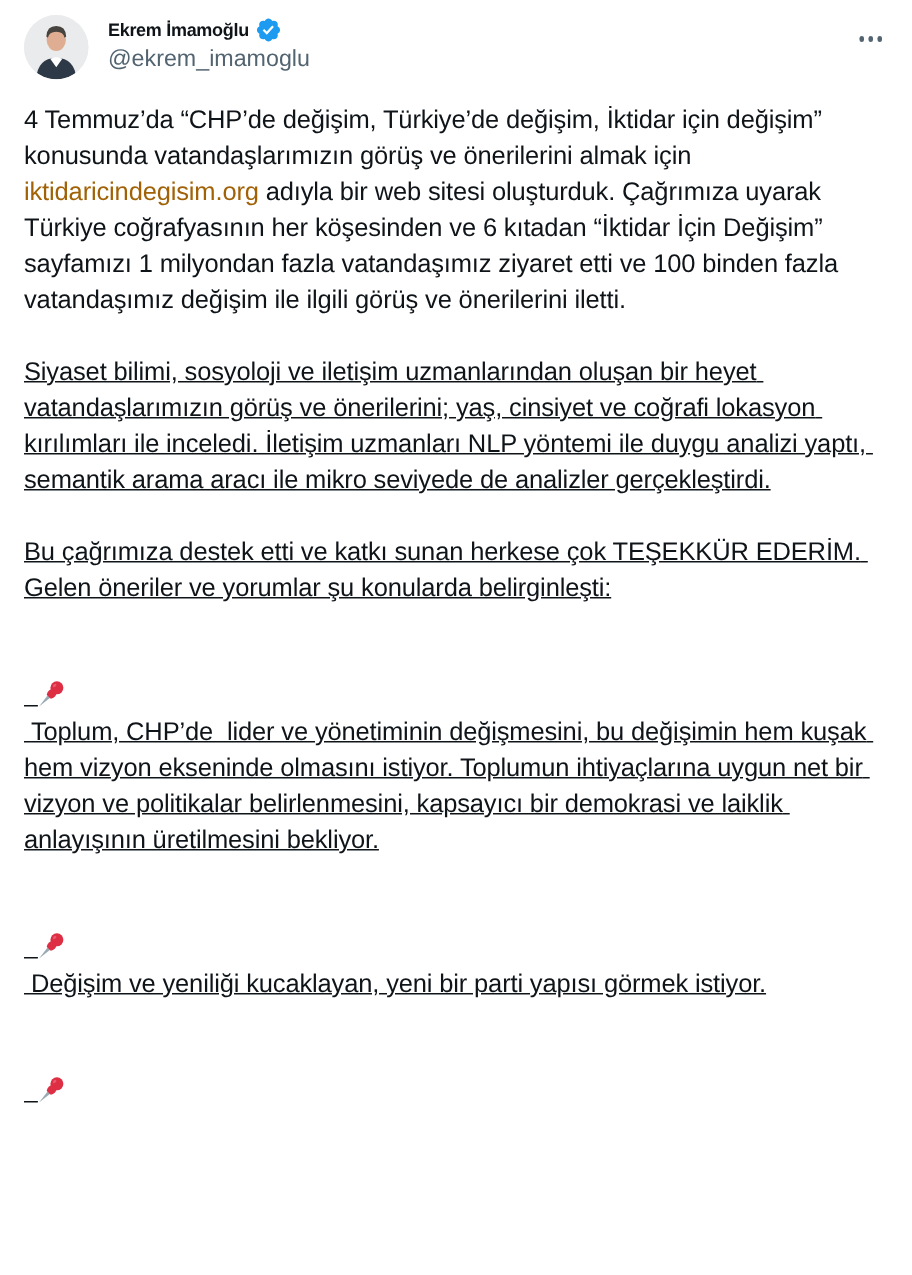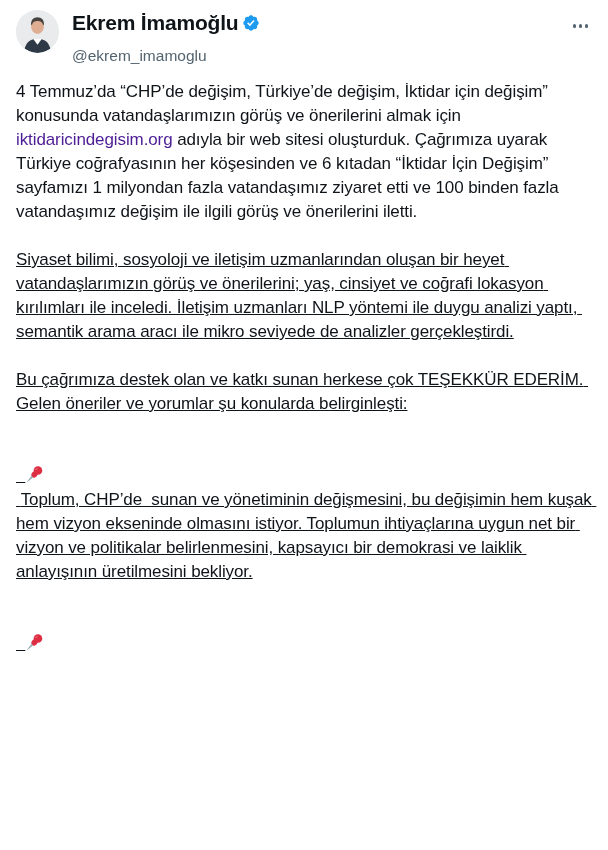--- a/index.html
+++ b/index.html
@@ -36,32 +36,32 @@
     padding-top: 1px;
     display: flex;
     flex-direction: column;
   }
   .name-row {
     display: flex;
     align-items: center;
     gap: 4px;
   }
   .display-name {
-    font-size: 21px;
+    font-size: 12px;
     font-weight: 700;
     color: #0f1419;
     letter-spacing: -0.2px;
     cursor: pointer;
   }
   .verified { display: inline-flex; width: 18px; height: 18px; }
   .verified svg { width: 18px; height: 18px; }
   .handle {
     font-size: 15.5px;
     color: #536471;
-    margin-top: 12px;
+    margin-top: 2px;
     cursor: pointer;
   }
   .more-btn {
     position: absolute;
     right: 2px;
     top: 8px;
     display: flex;
     gap: 2.5px;
     padding: 6px 2px;
     cursor: pointer;
@@ -79,21 +79,21 @@
     font-size: 17px;
     line-height: 24px;
     color: #0f1419;
     letter-spacing: -0.1px;
   }
   .tweet-block {
     white-space: pre-wrap;
   }
   .tweet-block + .tweet-block { margin-top: 24px; text-decoration: underline; }
   .tweet-link {
-    color: #4c1d95;
+    color: #a16207;
     text-decoration: none;
     cursor: pointer;
   }
   .pin-icon {
     display: inline-block;
     width: 19px;
     height: 19px;
     vertical-align: -3px;
   }
   .pin-icon svg { display: block; width: 100%; height: 100%; }
@@ -137,29 +137,37 @@
     <div class="more-btn" title="More">
       <span class="dot"></span>
       <span class="dot"></span>
       <span class="dot"></span>
     </div>
   </div>
 
   <div class="tweet-body">
       <div class="tweet-block"><span>4 Temmuz’da “CHP’de değişim, Türkiye’de değişim, İktidar için değişim” konusunda vatandaşlarımızın görüş ve önerilerini almak için </span><a class="tweet-link" href="#">iktidaricindegisim.org</a><span> adıyla bir web sitesi oluşturduk. Çağrımıza uyarak Türkiye coğrafyasının her köşesinden ve 6 kıtadan “İktidar İçin Değişim” sayfamızı 1 milyondan fazla vatandaşımız ziyaret etti ve 100 binden fazla vatandaşımız değişim ile ilgili görüş ve önerilerini iletti.</span></div>
       <div class="tweet-block"><span>Siyaset bilimi, sosyoloji ve iletişim uzmanlarından oluşan bir heyet vatandaşlarımızın görüş ve önerilerini; yaş, cinsiyet ve coğrafi lokasyon kırılımları ile inceledi. İletişim uzmanları NLP yöntemi ile duygu analizi yaptı, semantik arama aracı ile mikro seviyede de analizler gerçekleştirdi.</span></div>
-      <div class="tweet-block"><span>Bu çağrımıza destek olan ve katkı sunan herkese çok TEŞEKKÜR EDERİM. Gelen öneriler ve yorumlar şu konularda belirginleşti:</span></div>
+      <div class="tweet-block"><span>Bu çağrımıza destek etti ve katkı sunan herkese çok TEŞEKKÜR EDERİM. Gelen öneriler ve yorumlar şu konularda belirginleşti:</span></div>
       <div class="tweet-block">
   <span class="pin-icon"><svg viewBox="0 0 36 36" aria-hidden="true">
     <path fill="#99AAB5" d="M2 34.2 L13.2 19.6 l3.2 3.2 Z"></path>
     <path fill="#DD2E44" d="M11.6 19.2 a10 10 0 0 1 7.6-7.6 l5.2 5.2 a10 10 0 0 1-7.6 7.6 Z"></path>
     <circle cx="24.5" cy="10.5" r="8.2" fill="#DD2E44"></circle>
     <ellipse cx="21.6" cy="7.6" rx="2.6" ry="1.7" fill="#EA596E" transform="rotate(-40 21.6 7.6)"></ellipse>
   </svg></span>
-<span> Toplum, CHP’de  sunan ve yönetiminin değişmesini, bu değişimin hem kuşak hem vizyon ekseninde olmasını istiyor. Toplumun ihtiyaçlarına uygun net bir vizyon ve politikalar belirlenmesini, kapsayıcı bir demokrasi ve laiklik anlayışının üretilmesini bekliyor.</span></div>
+<span> Toplum, CHP’de  lider ve yönetiminin değişmesini, bu değişimin hem kuşak hem vizyon ekseninde olmasını istiyor. Toplumun ihtiyaçlarına uygun net bir vizyon ve politikalar belirlenmesini, kapsayıcı bir demokrasi ve laiklik anlayışının üretilmesini bekliyor.</span></div>
+      <div class="tweet-block">
+  <span class="pin-icon"><svg viewBox="0 0 36 36" aria-hidden="true">
+    <path fill="#99AAB5" d="M2 34.2 L13.2 19.6 l3.2 3.2 Z"></path>
+    <path fill="#DD2E44" d="M11.6 19.2 a10 10 0 0 1 7.6-7.6 l5.2 5.2 a10 10 0 0 1-7.6 7.6 Z"></path>
+    <circle cx="24.5" cy="10.5" r="8.2" fill="#DD2E44"></circle>
+    <ellipse cx="21.6" cy="7.6" rx="2.6" ry="1.7" fill="#EA596E" transform="rotate(-40 21.6 7.6)"></ellipse>
+  </svg></span>
+<span> Değişim ve yeniliği kucaklayan, yeni bir parti yapısı görmek istiyor.</span></div>
       <div class="tweet-block">
   <span class="pin-icon"><svg viewBox="0 0 36 36" aria-hidden="true">
     <path fill="#99AAB5" d="M2 34.2 L13.2 19.6 l3.2 3.2 Z"></path>
     <path fill="#DD2E44" d="M11.6 19.2 a10 10 0 0 1 7.6-7.6 l5.2 5.2 a10 10 0 0 1-7.6 7.6 Z"></path>
     <circle cx="24.5" cy="10.5" r="8.2" fill="#DD2E44"></circle>
     <ellipse cx="21.6" cy="7.6" rx="2.6" ry="1.7" fill="#EA596E" transform="rotate(-40 21.6 7.6)"></ellipse>
   </svg></span>
 </div>
     </div>
 

